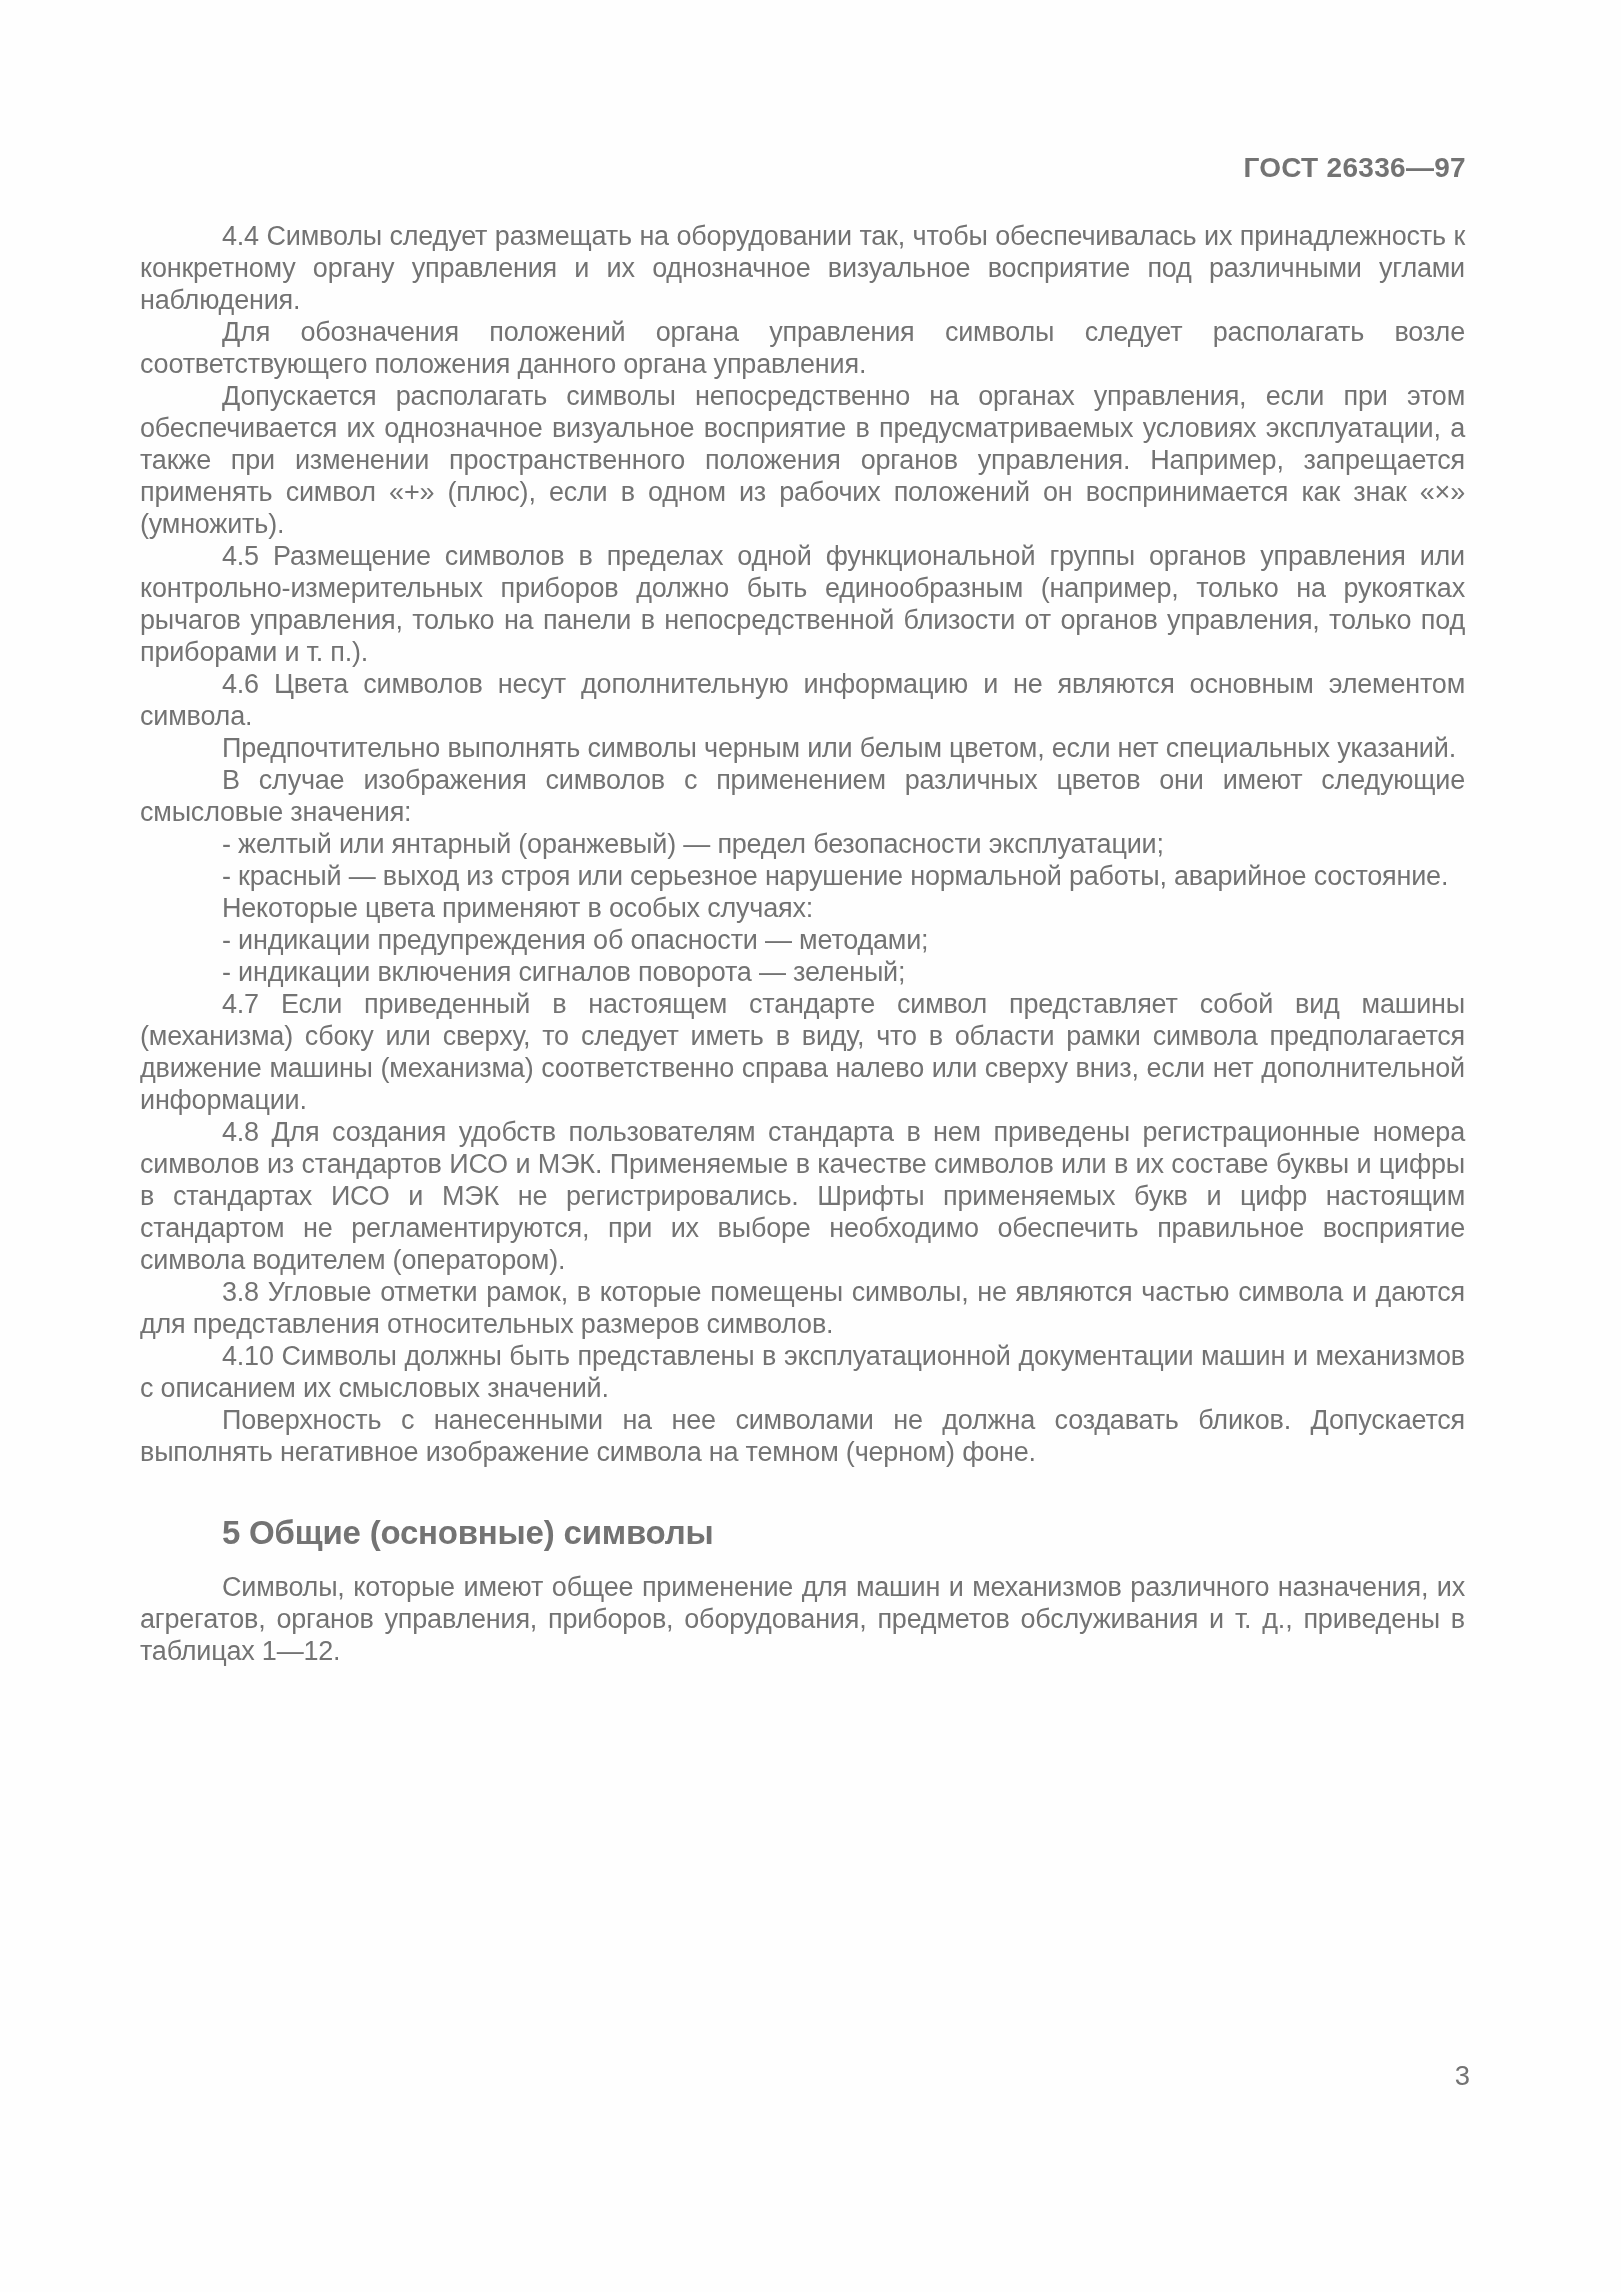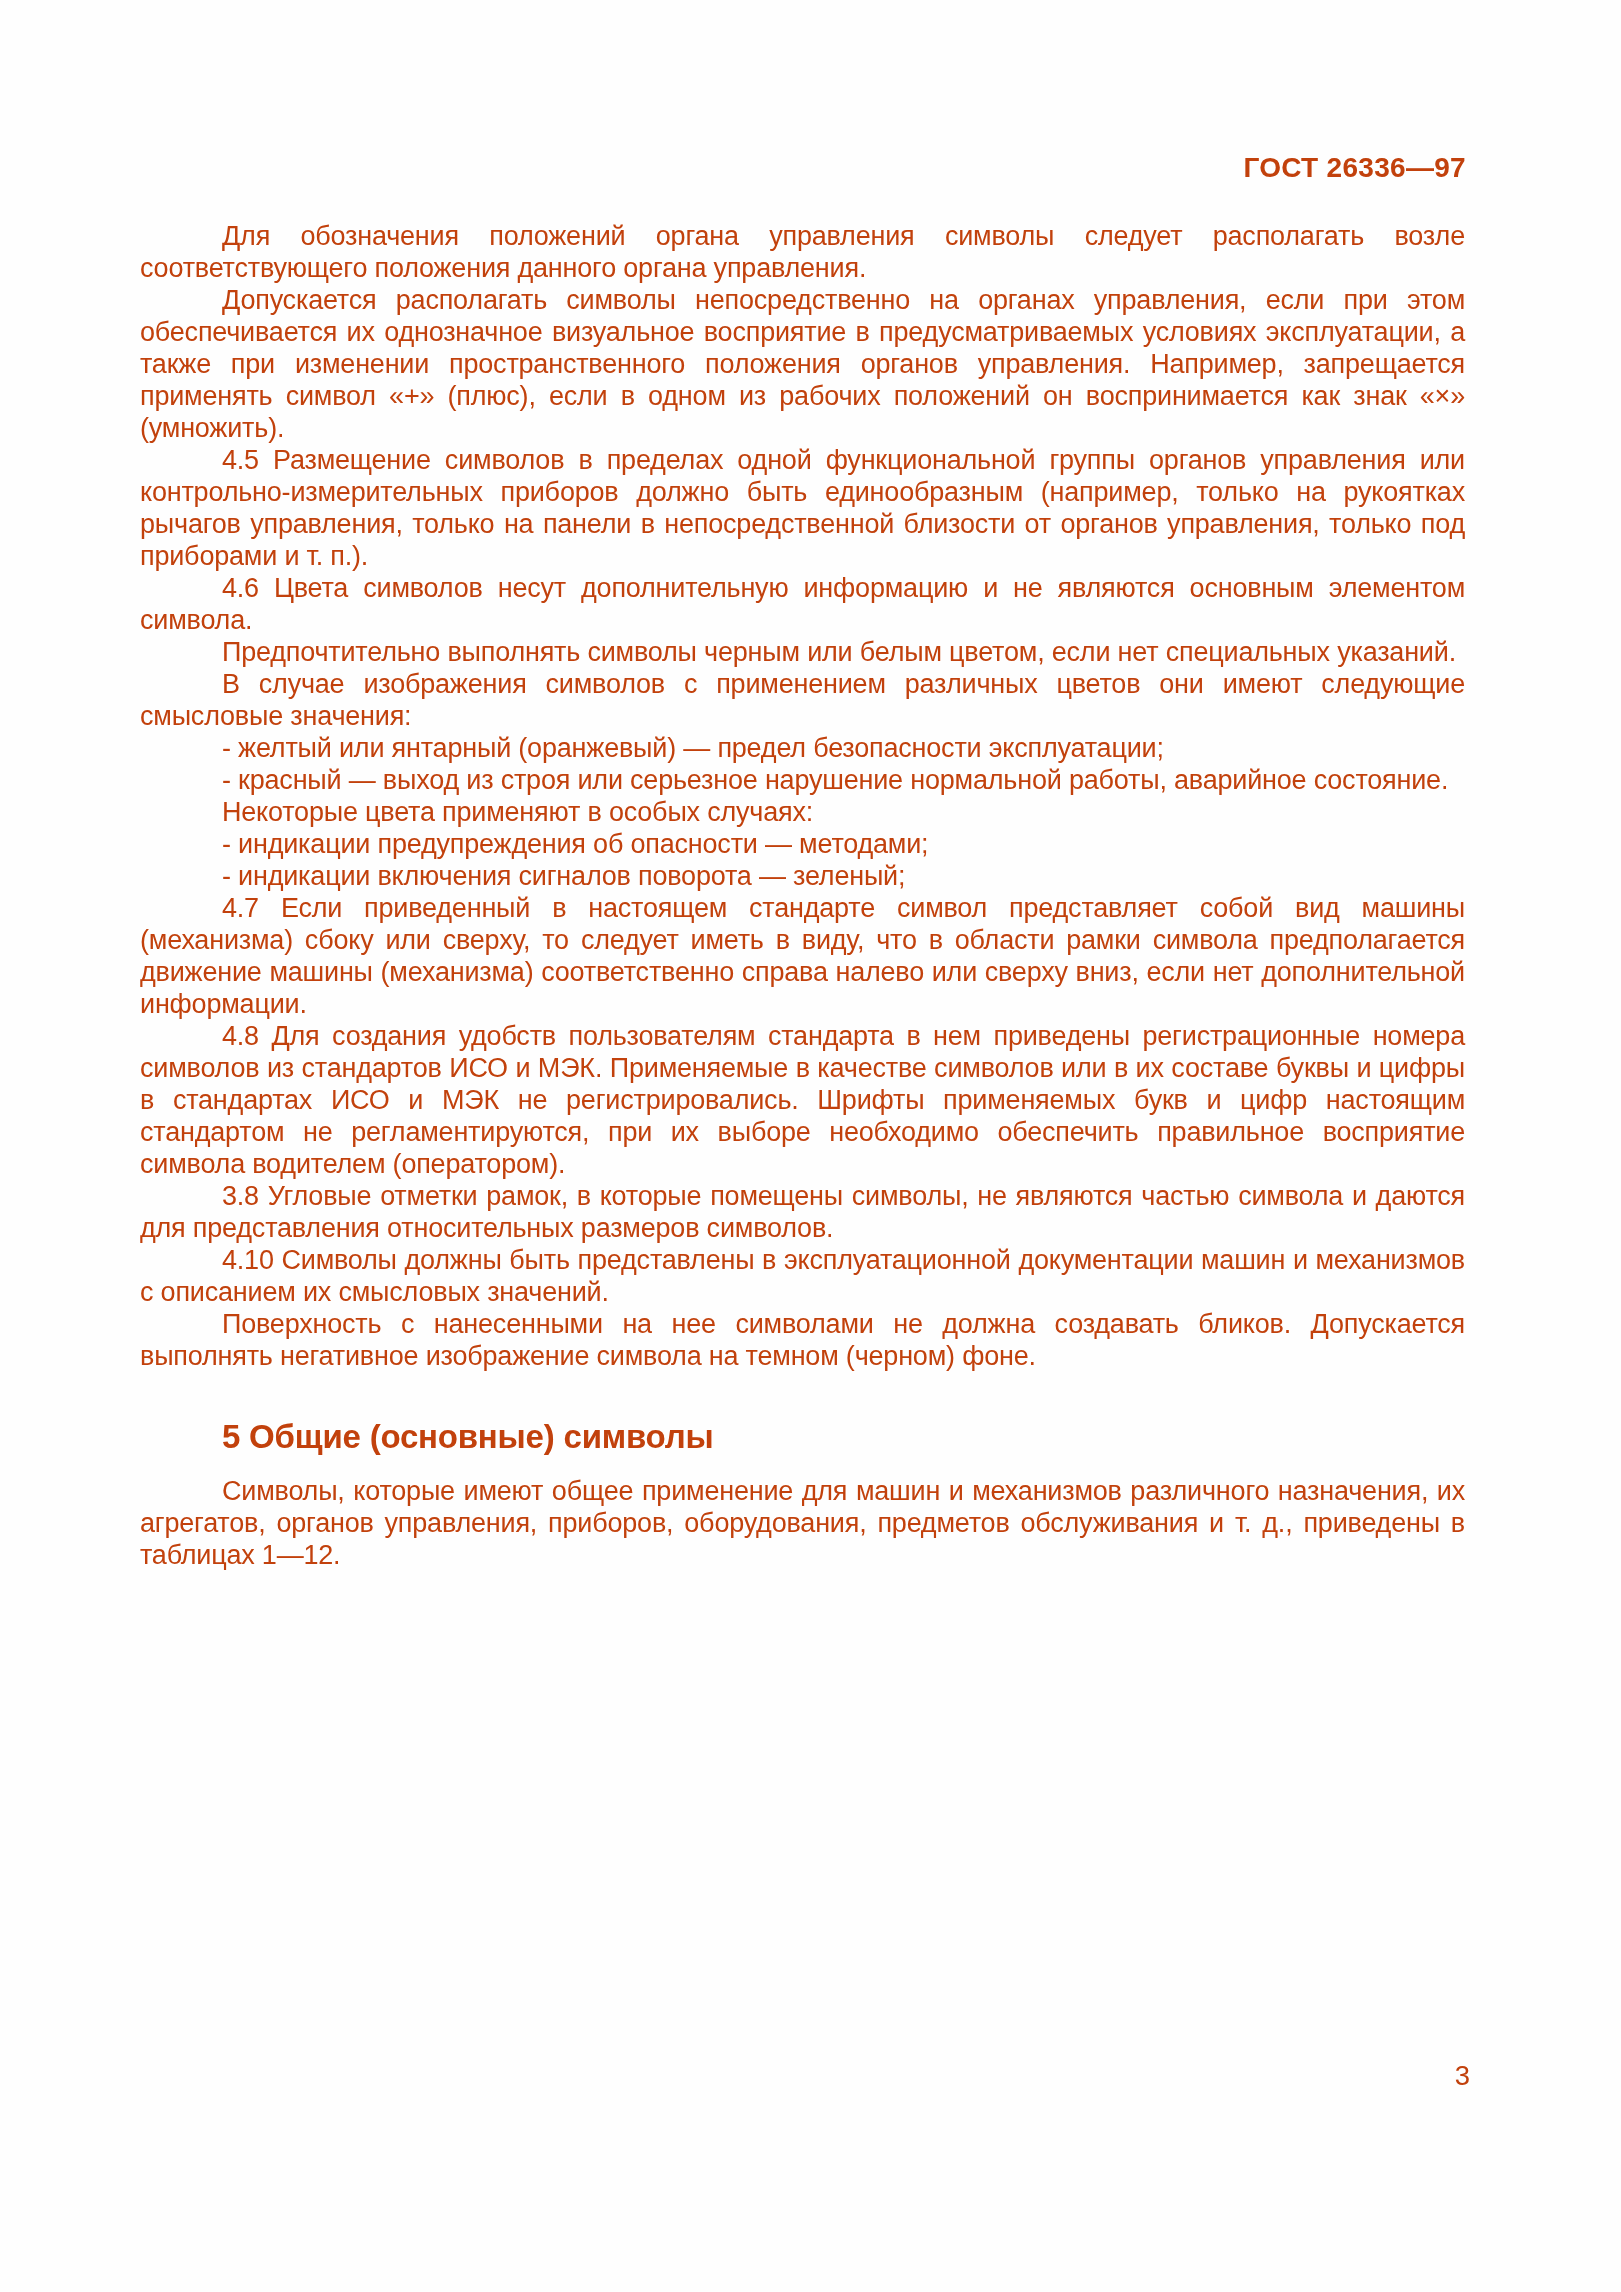--- a/index.html
+++ b/index.html
@@ -6,21 +6,21 @@
     margin: 0;
     padding: 0;
     background: #e8e8e8;
   }
   .page {
     position: relative;
     width: 1621px;
     height: 2293px;
     margin: 0 auto;
     background: #fefefe;
-    color: #c2410c;
+    color: #737373;
     font-family: "Liberation Sans", "DejaVu Sans", sans-serif;
     overflow: hidden;
   }
   .doc-header {
     position: absolute;
     top: 152px;
     right: 155px;
     font-size: 28px;
     font-weight: 700;
     letter-spacing: 0.3px;
@@ -59,20 +59,21 @@
   }
 </style>
 </head>
 <body>
 
 <div class="page">
 
   <div class="doc-header">ГОСТ 26336—97</div>
 
   <main class="content">
+    <p>4.4 Символы следует размещать на оборудовании так, чтобы обеспечивалась их принадлежность к конкретному органу управления и их однозначное визуальное восприятие под различными углами наблюдения.</p>
     <p>Для обозначения положений органа управления символы следует располагать возле соответствующего положения данного органа управления.</p>
     <p>Допускается располагать символы непосредственно на органах управления, если при этом обеспечивается их однозначное визуальное восприятие в предусматриваемых условиях эксплуатации, а также при изменении пространственного положения органов управления. Например, запрещается применять символ «+» (плюс), если в одном из рабочих положений он воспринимается как знак «×» (умножить).</p>
     <p>4.5 Размещение символов в пределах одной функциональной группы органов управления или контрольно-измерительных приборов должно быть единообразным (например, только на рукоятках рычагов управления, только на панели в непосредственной близости от органов управления, только под приборами и т. п.).</p>
     <p>4.6 Цвета символов несут дополнительную информацию и не являются основным элементом символа.</p>
     <p>Предпочтительно выполнять символы черным или белым цветом, если нет специальных указаний.</p>
     <p>В случае изображения символов с применением различных цветов они имеют следующие смысловые значения:</p>
     <p>- желтый или янтарный (оранжевый) — предел безопасности эксплуатации;</p>
     <p>- красный — выход из строя или серьезное нарушение нормальной работы, аварийное состояние.</p>
     <p>Некоторые цвета применяют в особых случаях:</p>
     <p>- индикации предупреждения об опасности — методами;</p>

